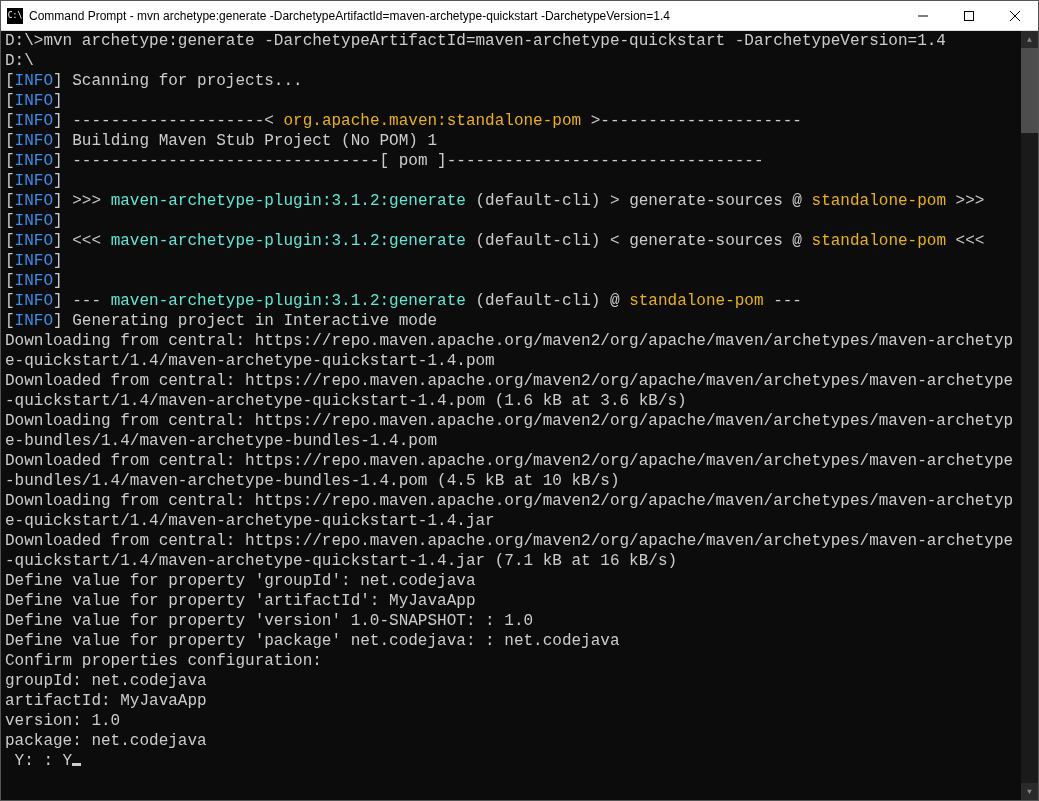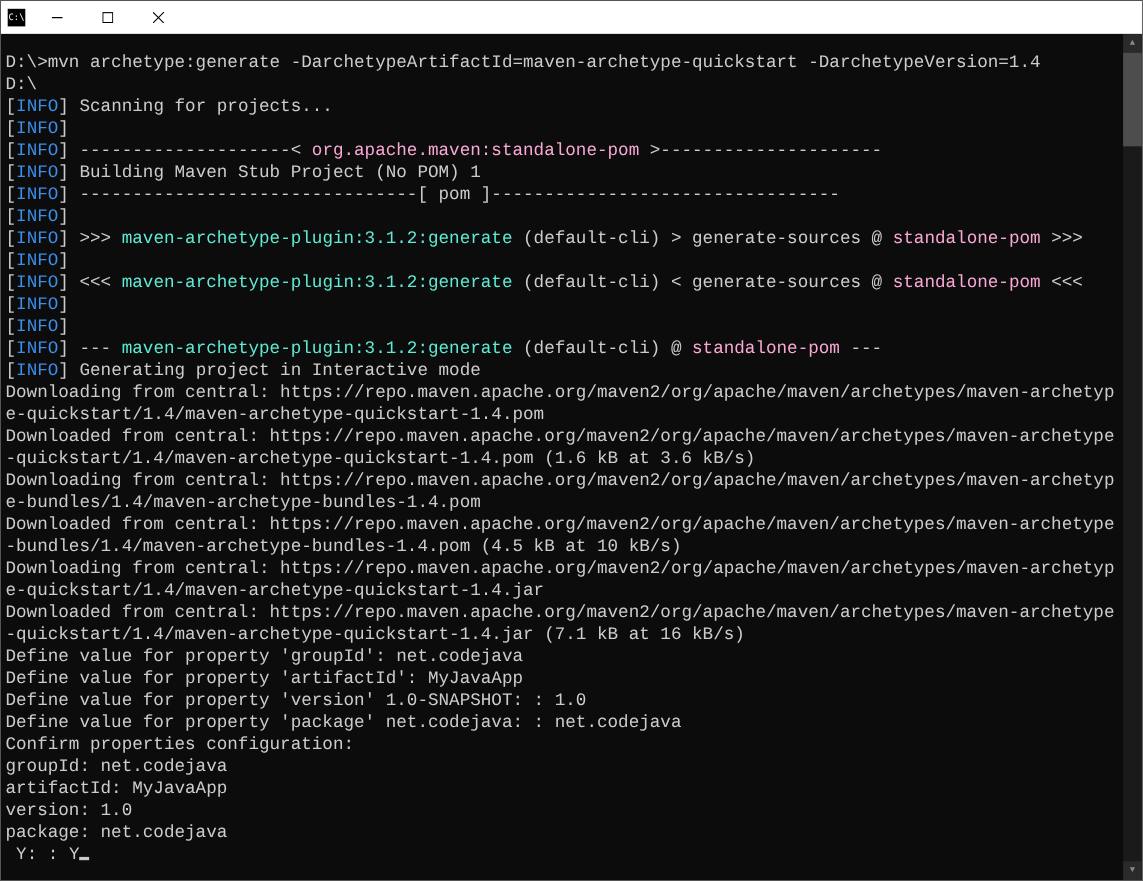--- a/index.html
+++ b/index.html
@@ -66,21 +66,21 @@
     flex: 1;
     display: flex;
     background: #0c0c0c;
   }
   .terminal {
     flex: 1;
     background: #0c0c0c;
     color: #cccccc;
     font-size: 16px;
     line-height: 20px;
-    padding: 16px 4px 4px 4px;
+    padding: 0 4px 4px 4px;
     overflow: hidden;
     white-space: pre-wrap;
     word-break: break-all;
     font-family: Consolas, "Courier New", monospace;
   }
   .scrollbar {
     width: 17px;
     background: #1a1a1a;
     position: relative;
   }
@@ -100,37 +100,38 @@
   .scroll-thumb {
     position: absolute;
     top: 17px;
     width: 17px;
     height: 85px;
     background: #4d4d4d;
   }
   .info-br { color: #cccccc; }
   .info    { color: #3b8eea; }
   .green   { color: #5eead4; }
-  .blue2   { color: #f9a8d4; }
+  .blue2   { color: #eab308; }
   .line { display: block; }
   .cursor {
     display: inline-block;
     width: 9px;
     height: 3px;
     background: #cccccc;
     vertical-align: baseline;
     margin-bottom: -1px;
   }
 </style>
 </head>
 <body>
 
 <div class="window">
   <div class="titlebar">
     <div class="titlebar-icon">C:\</div>
+    <div class="titlebar-title">Command Prompt - mvn  archetype:generate -DarchetypeArtifactId=maven-archetype-quickstart -DarchetypeVersion=1.4</div>
     <div class="win-controls">
       <div class="win-btn">
         <svg viewBox="0 0 10 10">
             <line x1="0" y1="5" x2="10" y2="5" stroke="#000" stroke-width="1"></line>
           </svg>
       </div>
       <div class="win-btn">
         <svg viewBox="0 0 10 10">
             <rect x="0.5" y="0.5" width="9" height="9" fill="none" stroke="#000" stroke-width="1"></rect>
           </svg>

